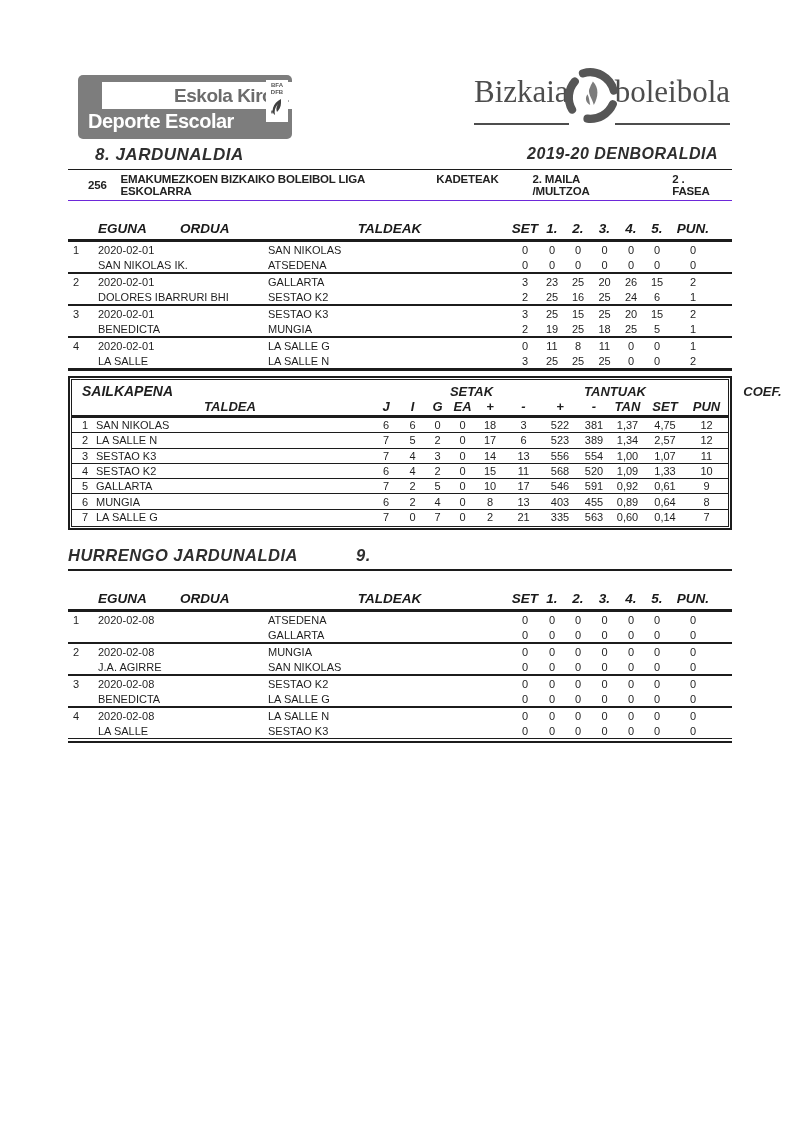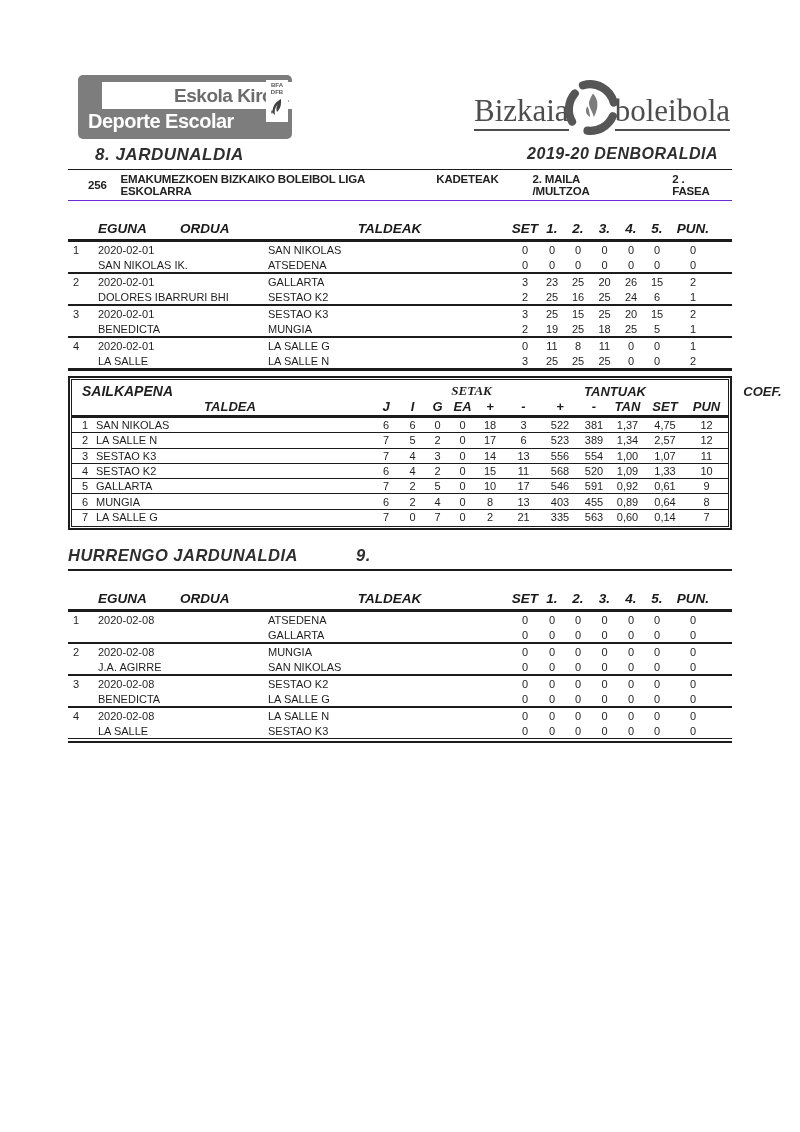--- a/index.html
+++ b/index.html
@@ -26,21 +26,21 @@
   }
   .ek-top-box span { font-weight: bold; font-size: 19px; color: #6c6c6c; letter-spacing: -0.5px; }
   .ek-bottom { position: absolute; left: 10px; top: 35px; font-weight: bold; font-size: 20px; color: #fff; letter-spacing: -0.5px; }
   .ek-badge {
     position: absolute; right: 4px; top: 5px; width: 22px; height: 42px; background: #fff;
     display: flex; flex-direction: column; align-items: center; padding-top: 2px;
   }
   .ek-badge .bfa { font-size: 6px; font-weight: bold; color: #555; line-height: 7px; }
   .ek-badge svg { margin-top: 2px; }
 
-  .bz-logo { display: flex; align-items: center; margin-right: 2px; margin-top: 12px; }
+  .bz-logo { display: flex; margin-right: 2px; margin-top: 0; }
   .bz-word {
     font-family: "Liberation Serif", serif; font-size: 31px; color: #4d4d4d;
     border-bottom: 2px solid #4d4d4d; line-height: 34px; padding-bottom: 1px;
   }
   .bz-ball { width: 58px; height: 58px; margin: -8px -6px 0 -6px; position: relative; z-index: 2; }
 
   
   .titles-row { display: flex; justify-content: space-between; margin-top: 6px; }
   .jd-title { font-weight: bold; font-style: italic; font-size: 17px; color: #2e2e2e; margin-left: 27px; letter-spacing: 0.5px; }
   .season-title { font-weight: bold; font-style: italic; font-size: 16px; color: #2e2e2e; margin-right: 14px; letter-spacing: 0.5px; }
@@ -78,21 +78,21 @@
   
   .standings-outer { border: 2px solid #1c1c1c; margin-top: 5px; }
   .standings-inner { border: 1px solid #1c1c1c; margin: 1px; padding-bottom: 1px; }
   .s-row {
     display: grid;
     grid-template-columns: 16px 1fr 28px 25px 25px 25px 30px 37px 36px 32px 35px 40px 43px;
     align-items: center;
   }
   .s-head-a { font-weight: bold; font-style: italic; font-size: 13px; padding-top: 3px; gap: 38px; }
   .s-head-a .title { grid-column: 1 / 3; padding-left: 10px; font-size: 14px; }
-  .s-head-a .setak { grid-column: 7 / 9; text-align: center; font-family: Liberation Serif, serif; }
+  .s-head-a .setak { grid-column: 7 / 9; text-align: center; }
   .s-head-a .tantuak { grid-column: 9 / 11; text-align: center; }
   .s-head-a .coef { grid-column: 11 / 13; text-align: center; }
   .s-head-b { font-weight: bold; font-style: italic; font-size: 13px; padding-bottom: 1px; border-bottom: 3px solid #1c1c1c; }
   .s-head-b .c { text-align: center; }
   .s-head-b .taldea { text-align: center; }
   .s-body .s-row { font-size: 11px; height: 15.3px; border-bottom: 1.5px solid #1c1c1c; }
   .s-body .s-row:last-child { border-bottom: none; }
   .s-row .rank { text-align: right; }
   .s-row .team { padding-left: 8px; }
   .s-row .c { text-align: center; }

